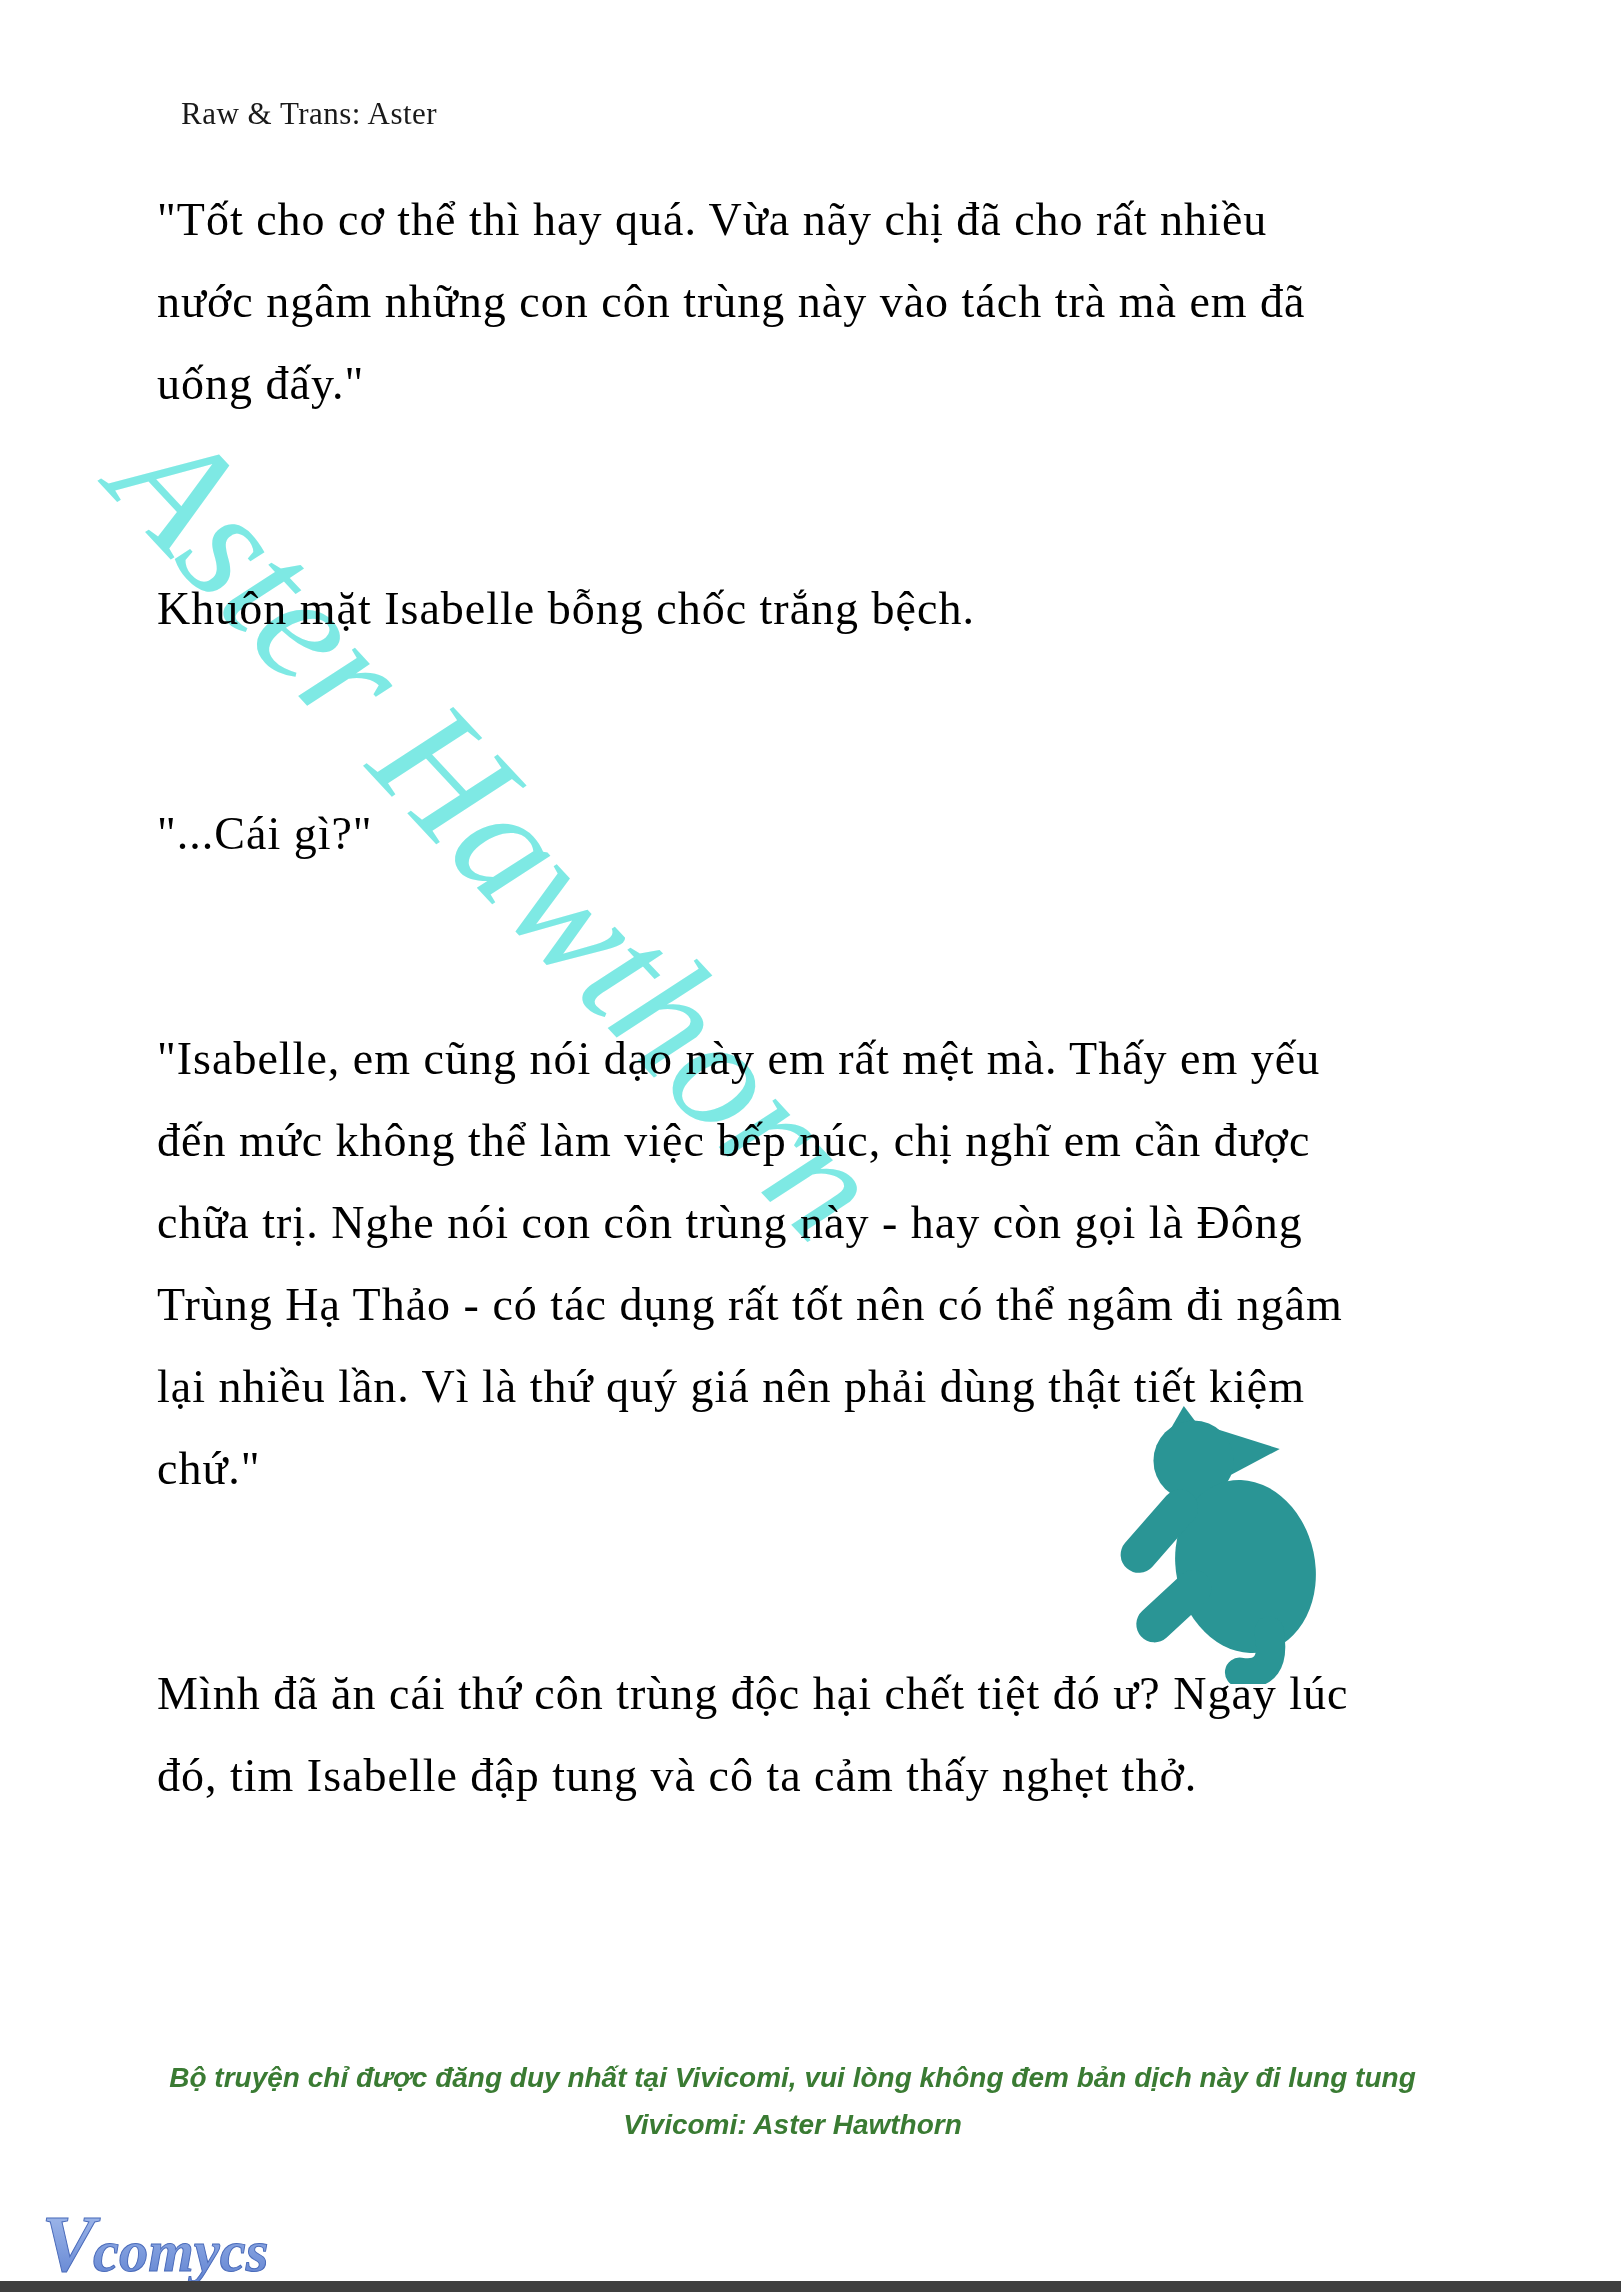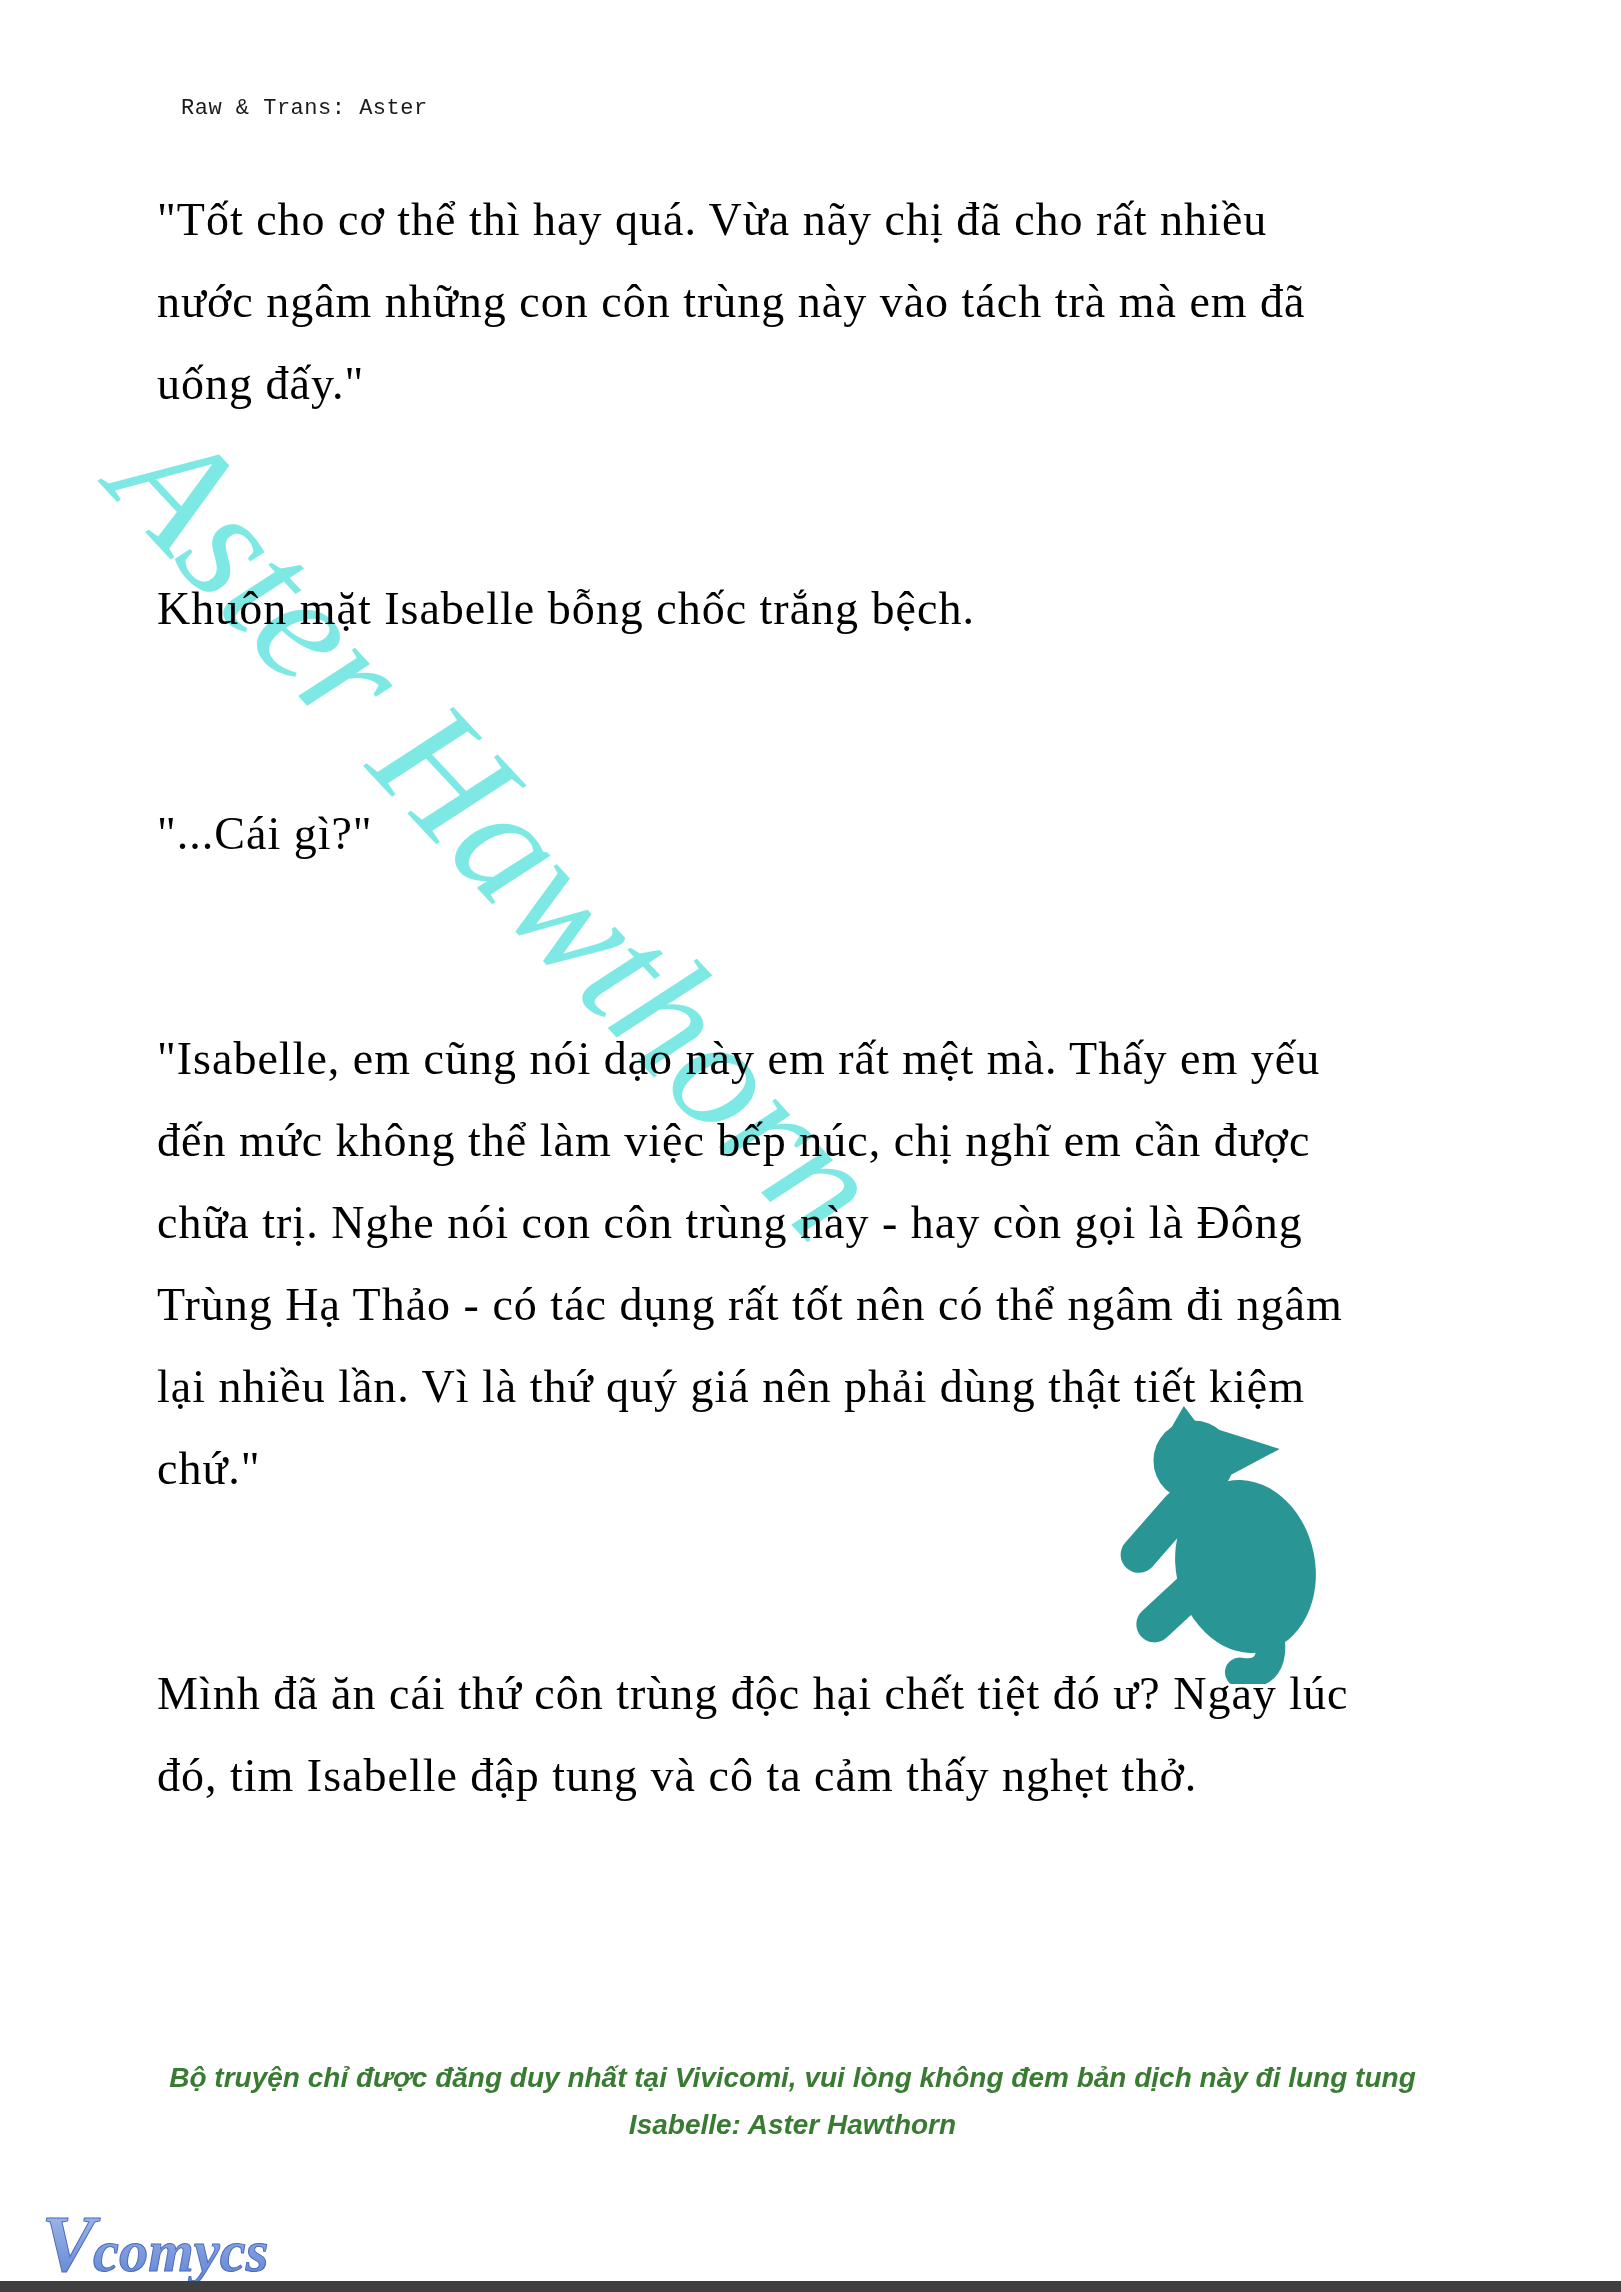--- a/index.html
+++ b/index.html
@@ -6,22 +6,22 @@
   .page{
     position:relative;
     width:1621px;height:2293px;
     margin:0 auto;
     background:#ffffff;
     overflow:hidden;
     font-family:"Liberation Serif", serif;
   }
   .header{
     position:absolute;left:181px;top:96px;
-    font-family:Liberation Mono, monospace;
-    font-size:22px;color:#1a1a1a;
+    font-family:Liberation Serif, serif;
+    font-size:31px;color:#1a1a1a;
     letter-spacing:0.5px;
     z-index:3;
   }
   .watermark{
     position:absolute;left:211px;top:387px;
     transform:rotate(47deg);
     transform-origin:0 0;
     font-family:"Liberation Serif", serif;
     font-style:italic;
     font-size:162px;
@@ -109,21 +109,21 @@
       <line x1="66" y1="110" x2="24" y2="158" stroke="#2a9595" stroke-width="37" stroke-linecap="round"></line>
 
       <line x1="80" y1="192" x2="40" y2="229" stroke="#2a9595" stroke-width="37" stroke-linecap="round"></line>
 
       <path d="M157,236 Q166,284 127,278" fill="none" stroke="#2a9595" stroke-width="30" stroke-linecap="round"></path>
     </g>
   </svg>
 
   <div class="footer" style="color:#3a7b33;">
     <div>Bộ truyện chỉ được đăng duy nhất tại Vivicomi, vui lòng không đem bản dịch này đi lung tung</div>
-    <div>Isabelle: Aster Hawthorn</div>
+    <div>Vivicomi: Aster Hawthorn</div>
   </div>
 
   <svg class="logo" viewBox="0 0 390 86" xmlns="http://www.w3.org/2000/svg">
     <defs>
       <linearGradient id="logoGrad" x1="0" y1="0" x2="0" y2="1">
         <stop offset="0" stop-color="#a9c0ee"></stop>
         <stop offset="1" stop-color="#5d80d0"></stop>
       </linearGradient>
     </defs>
     <text x="2" y="68" font-family="Liberation Serif, serif" font-style="italic" font-weight="bold" fill="url(#logoGrad)" stroke="#4a6bba" stroke-width="1">

